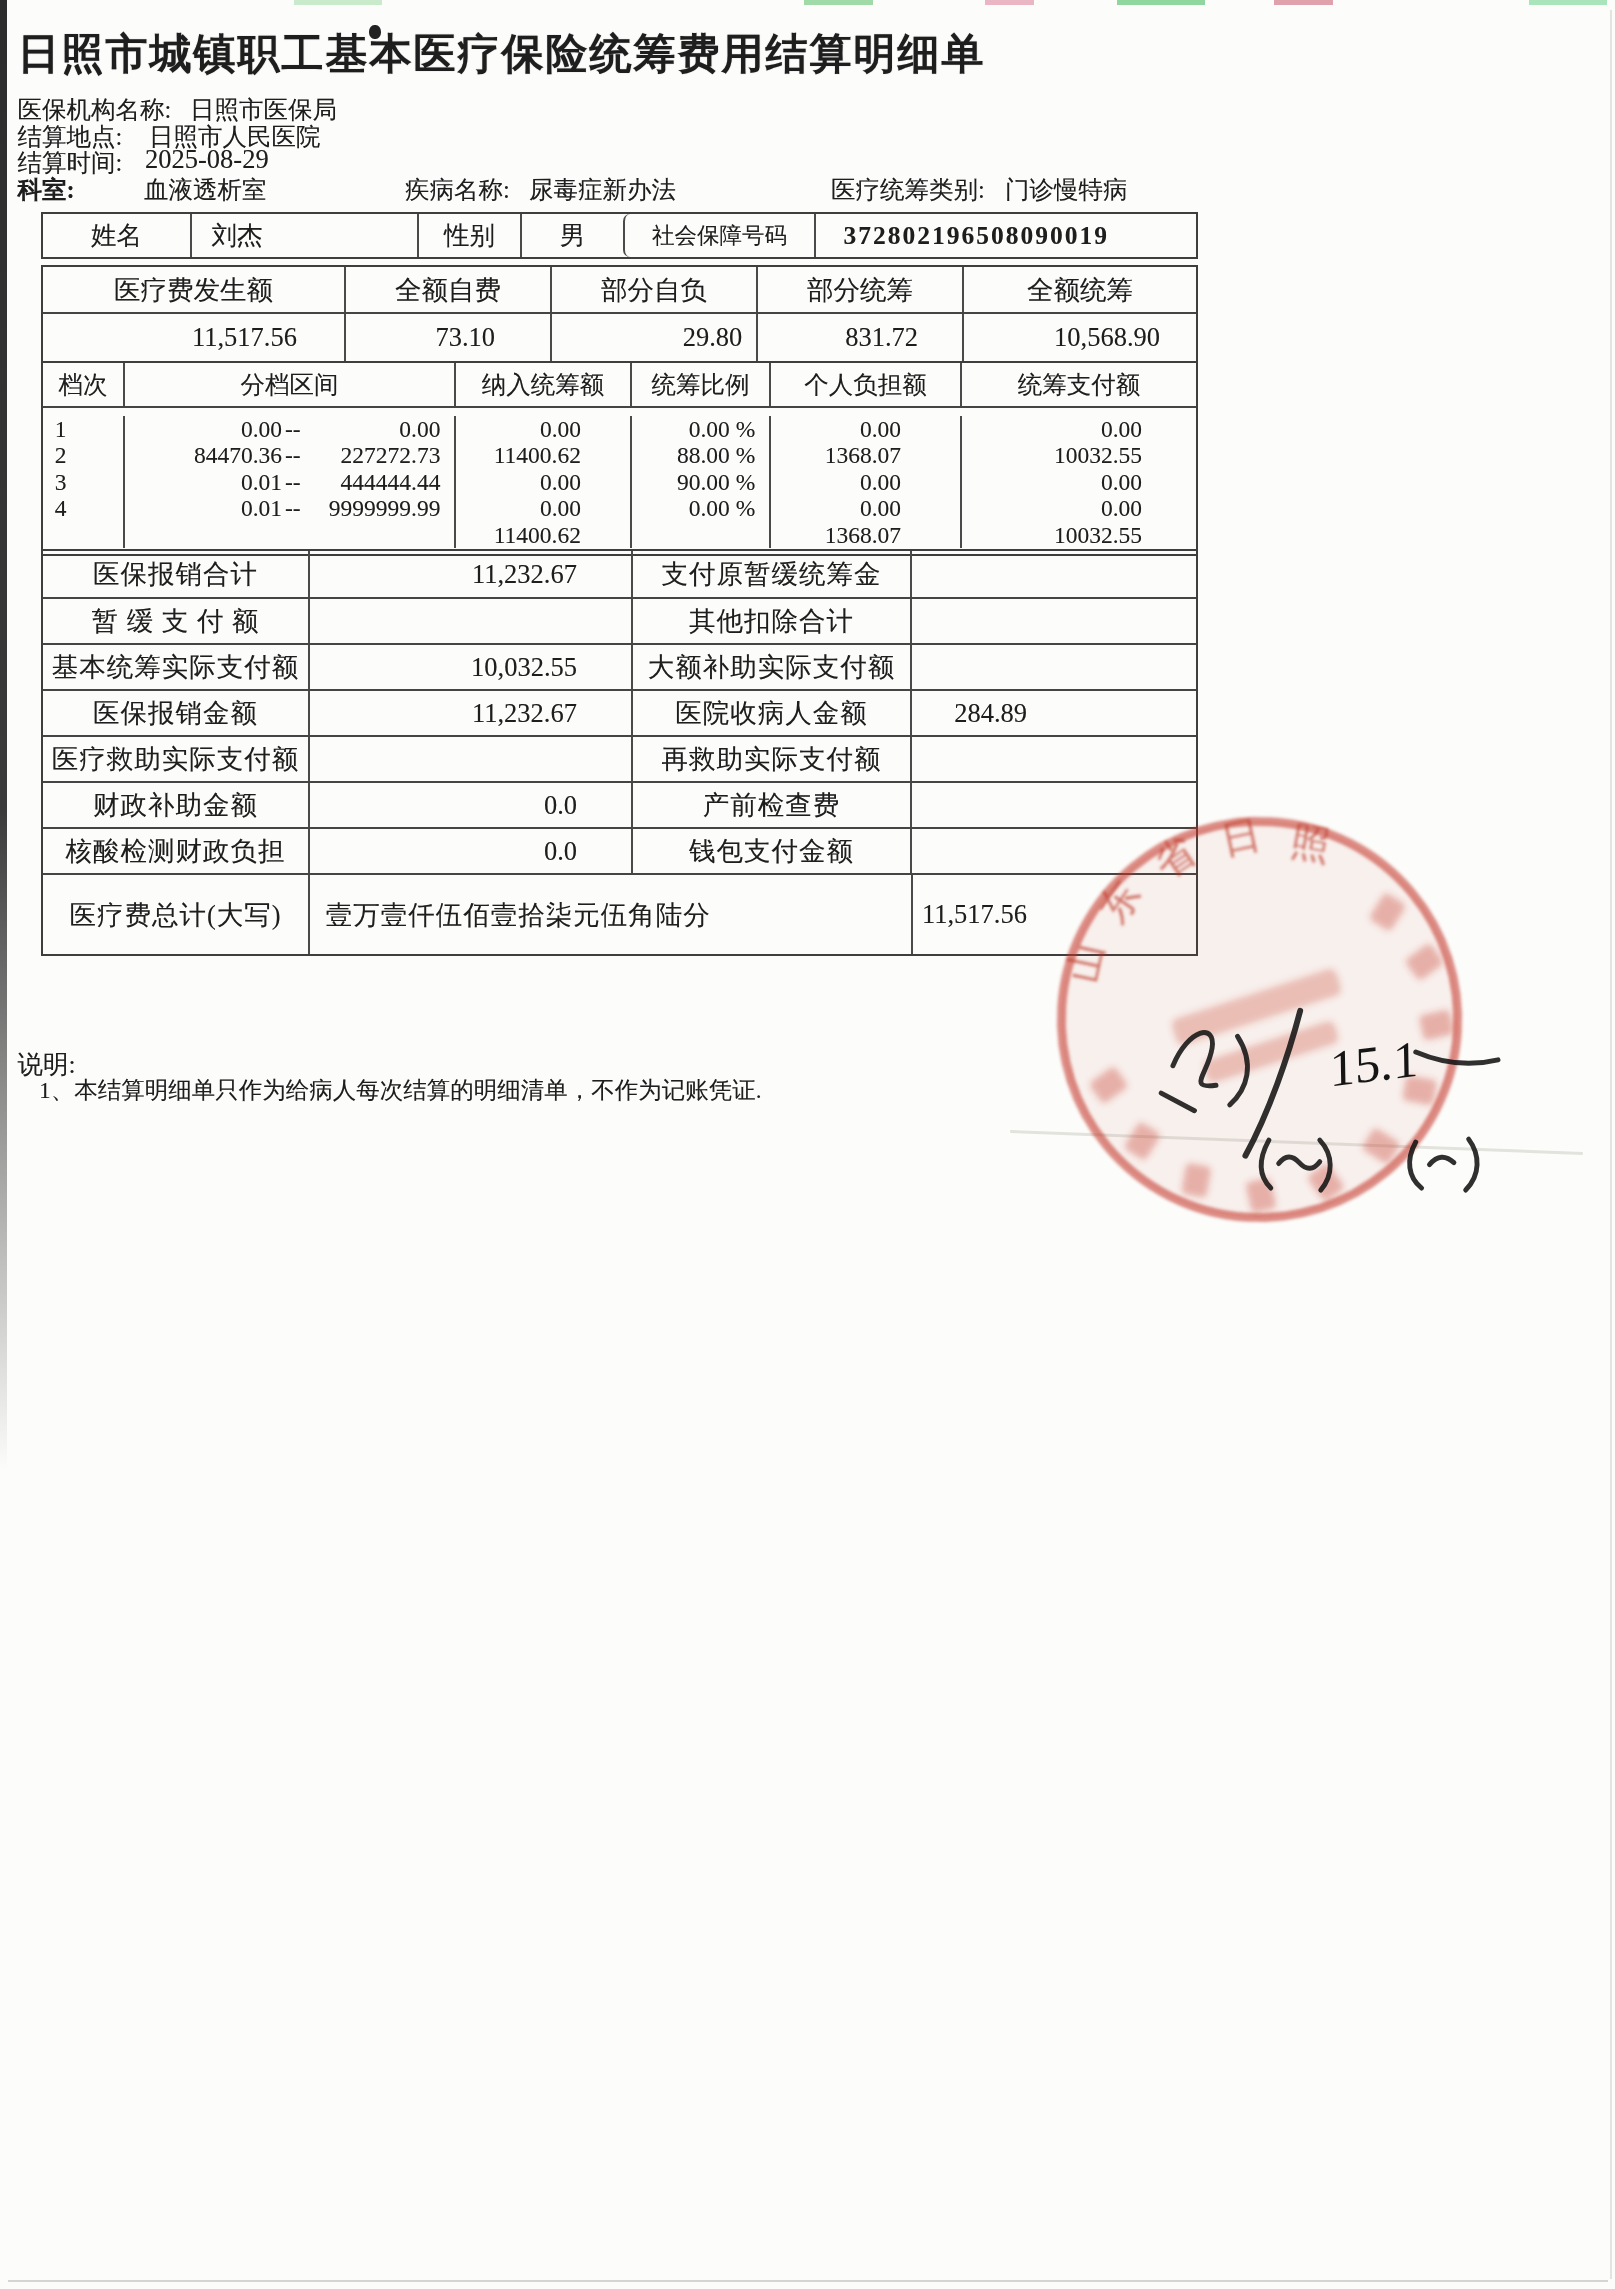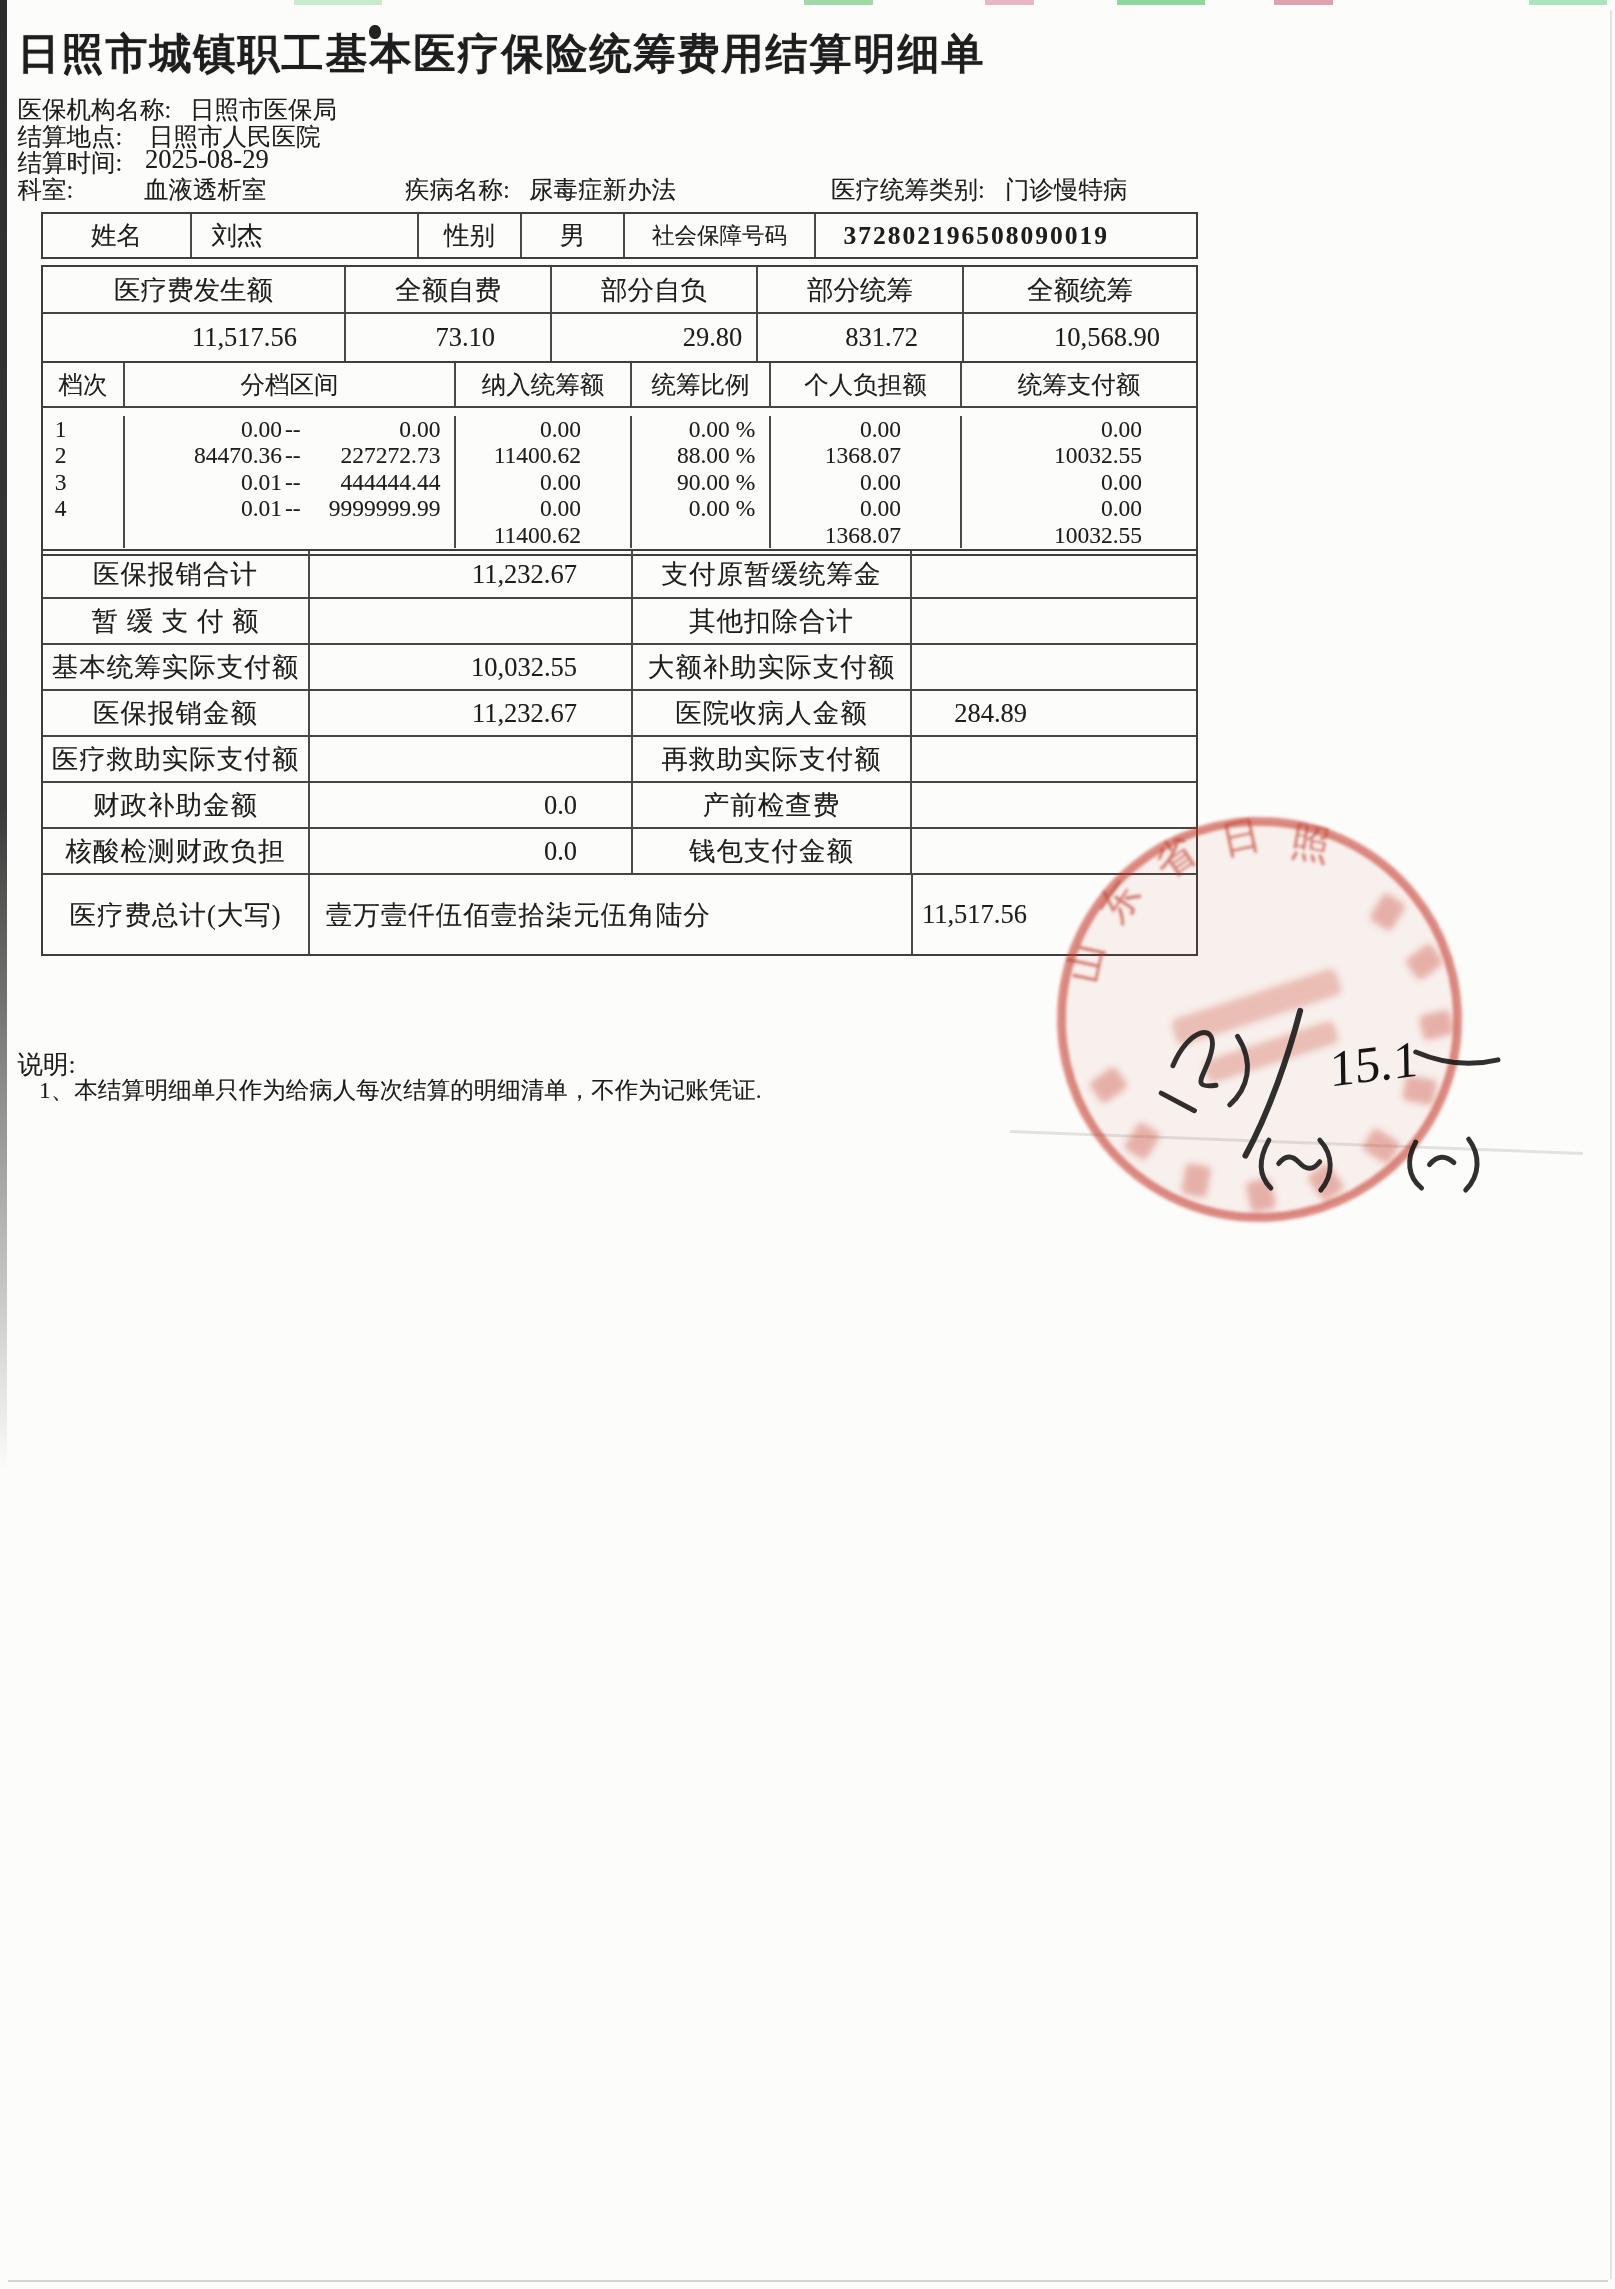--- a/index.html
+++ b/index.html
@@ -94,34 +94,34 @@
   <div class="crease" style="left:1010px;top:1141px;width:573px;height:2.9px;transform:rotate(2.2deg);opacity:.8;"></div>
 
   <div class="abs doc-title">日照市城镇职工基本医疗保险统筹费用结算明细单</div>
 
   <div class="abs meta" style="left:17.6px;top:93px;">医保机构名称:</div>
   <div class="abs meta" style="left:190px;top:93px;">日照市医保局</div>
   <div class="abs meta" style="left:17.6px;top:120px;">结算地点:</div>
   <div class="abs meta" style="left:149px;top:120px;">日照市人民医院</div>
   <div class="abs meta" style="left:17.6px;top:146px;">结算时间:</div>
   <div class="abs meta meta-bold" style="left:145px;top:144px;">2025-08-29</div>
-  <div class="abs meta" style="left:17.6px;top:173px;">科室:</div>
+  <div class="abs meta" style="left:17.6px;top:173px;font-weight:bold;">科室:</div>
   <div class="abs meta" style="left:144px;top:173px;">血液透析室</div>
   <div class="abs meta" style="left:405px;top:173px;">疾病名称:</div>
   <div class="abs meta" style="left:529px;top:173px;">尿毒症新办法</div>
   <div class="abs meta" style="left:831px;top:173px;">医疗统筹类别:</div>
   <div class="abs meta" style="left:1005px;top:173px;">门诊慢特病</div>
 
   <div class="tbl patient" style="top:212px;">
     <div class="row">
       <div class="c cc">姓名</div>
       <div class="c" style="padding-left:19.6px;">刘杰</div>
       <div class="c cc">性别</div>
       <div class="c cc">男</div>
-      <div class="c cc" style="font-size:22.5px;">社会保障号码</div>
+      <div class="c cc" style="font-size:22.5px;border-radius:7px;">社会保障号码</div>
       <div class="c ssn">372802196508090019</div>
     </div>
   </div>
 
   <div class="tbl fee" style="top:265px;">
     <div class="row hrow">
       <div class="c cc">医疗费发生额</div>
       <div class="c cc">全额自费</div>
       <div class="c cc">部分自负</div>
       <div class="c cc">部分统筹</div>

